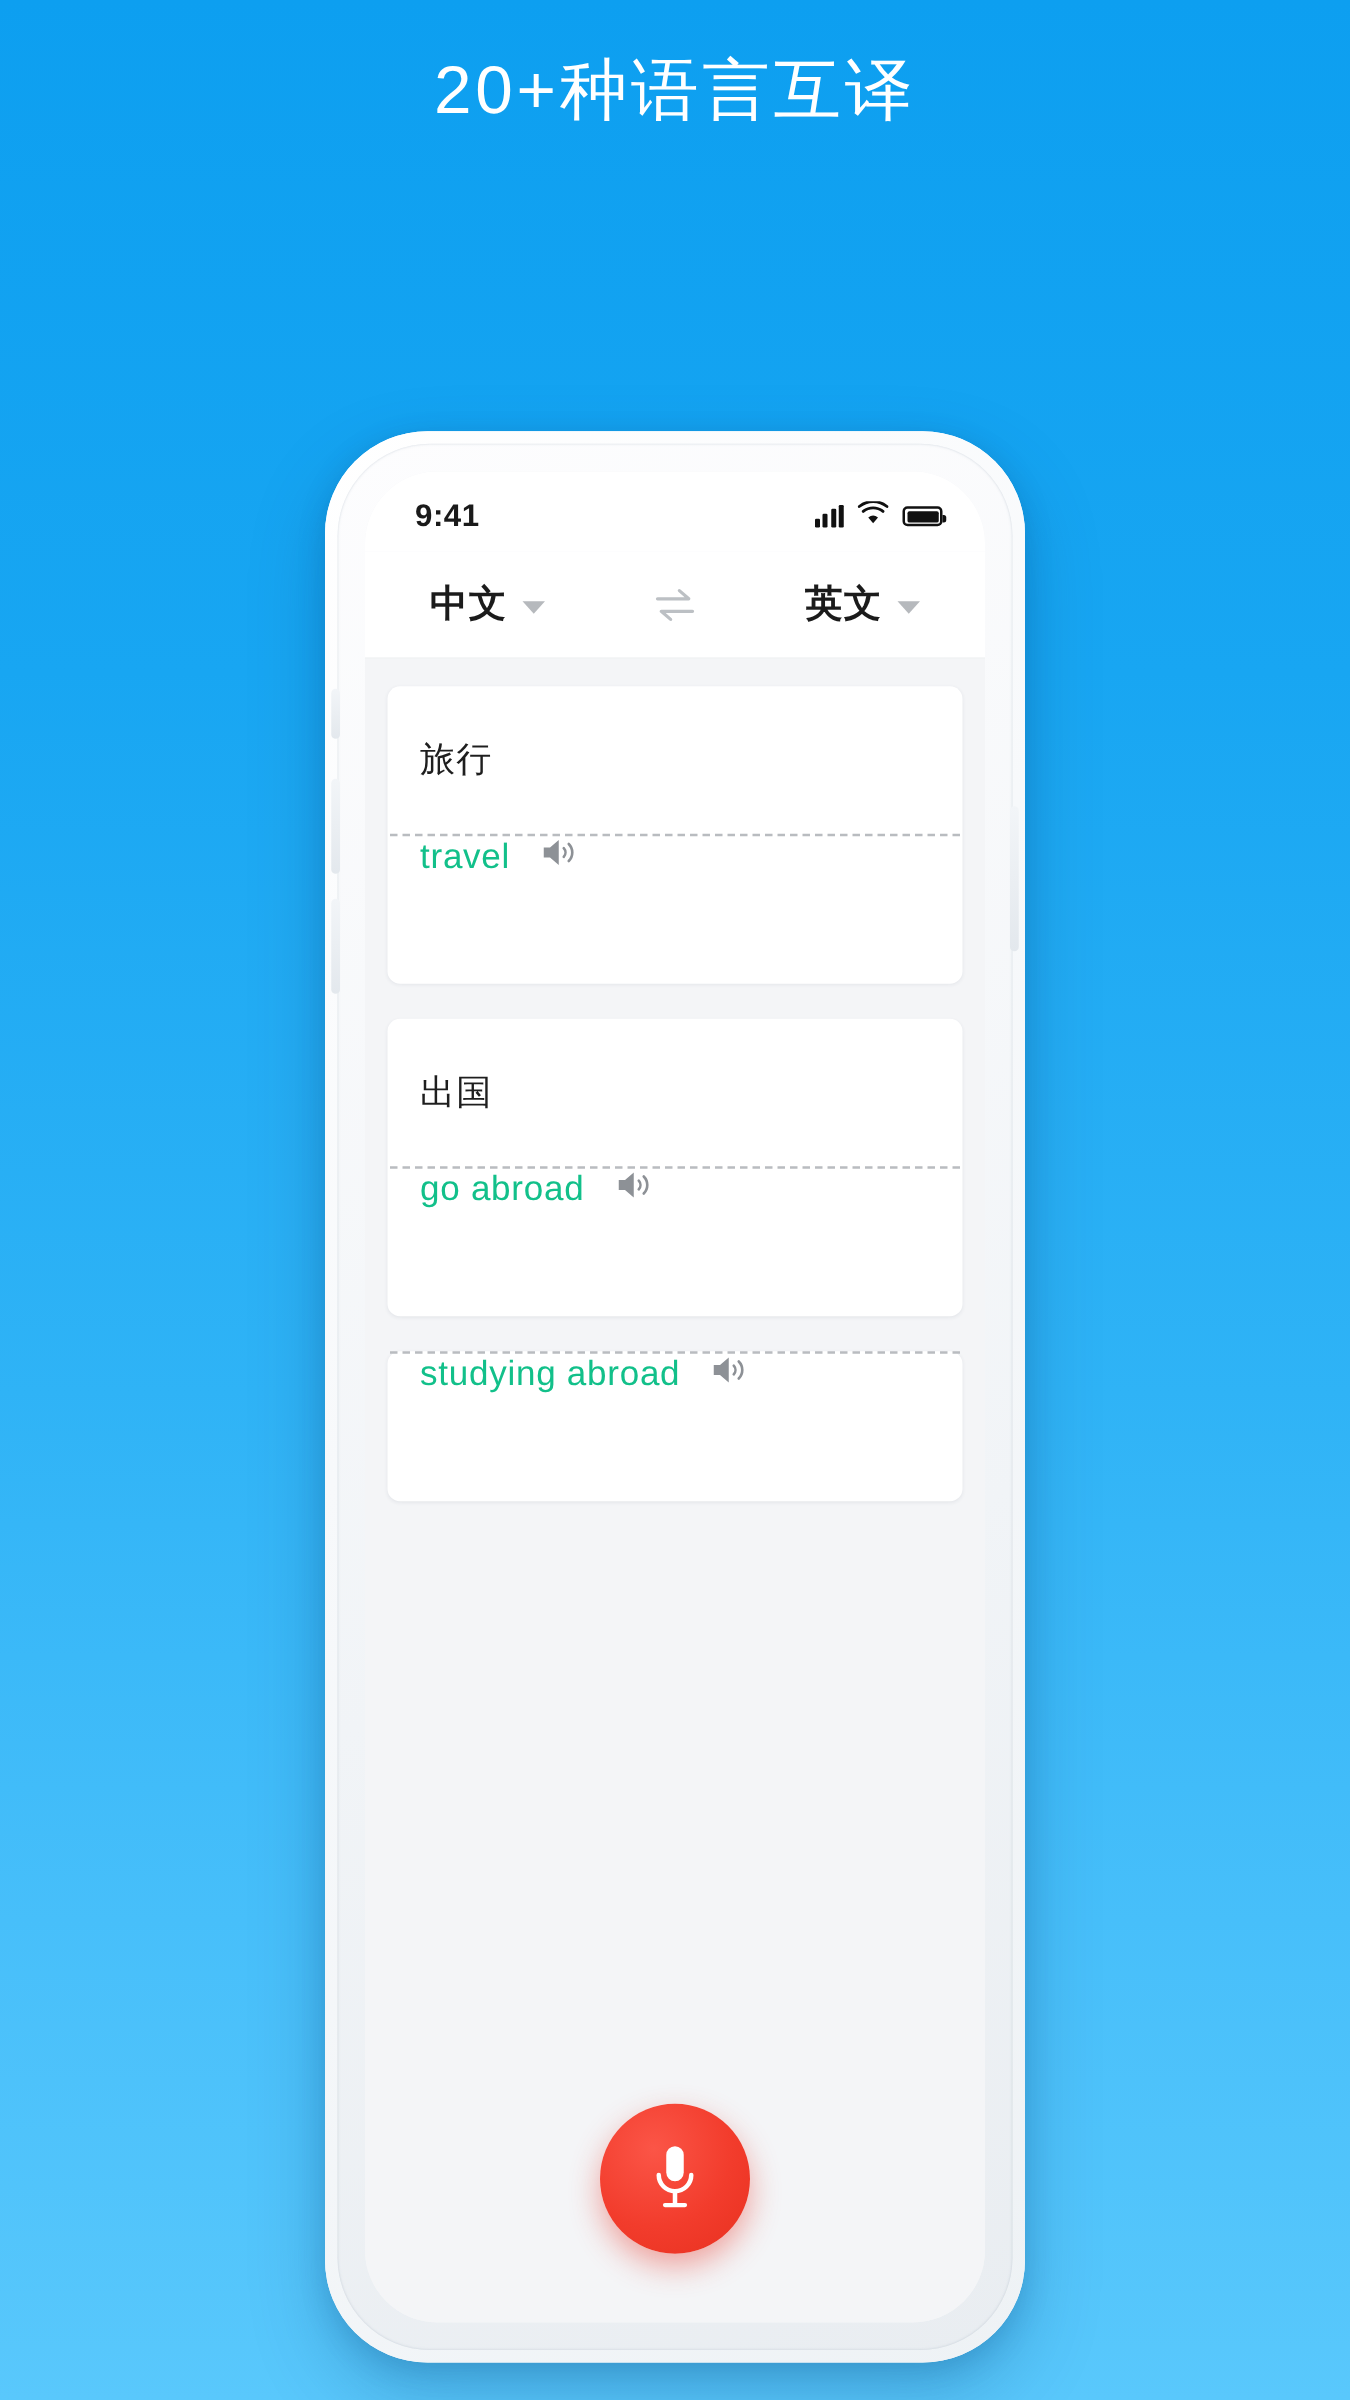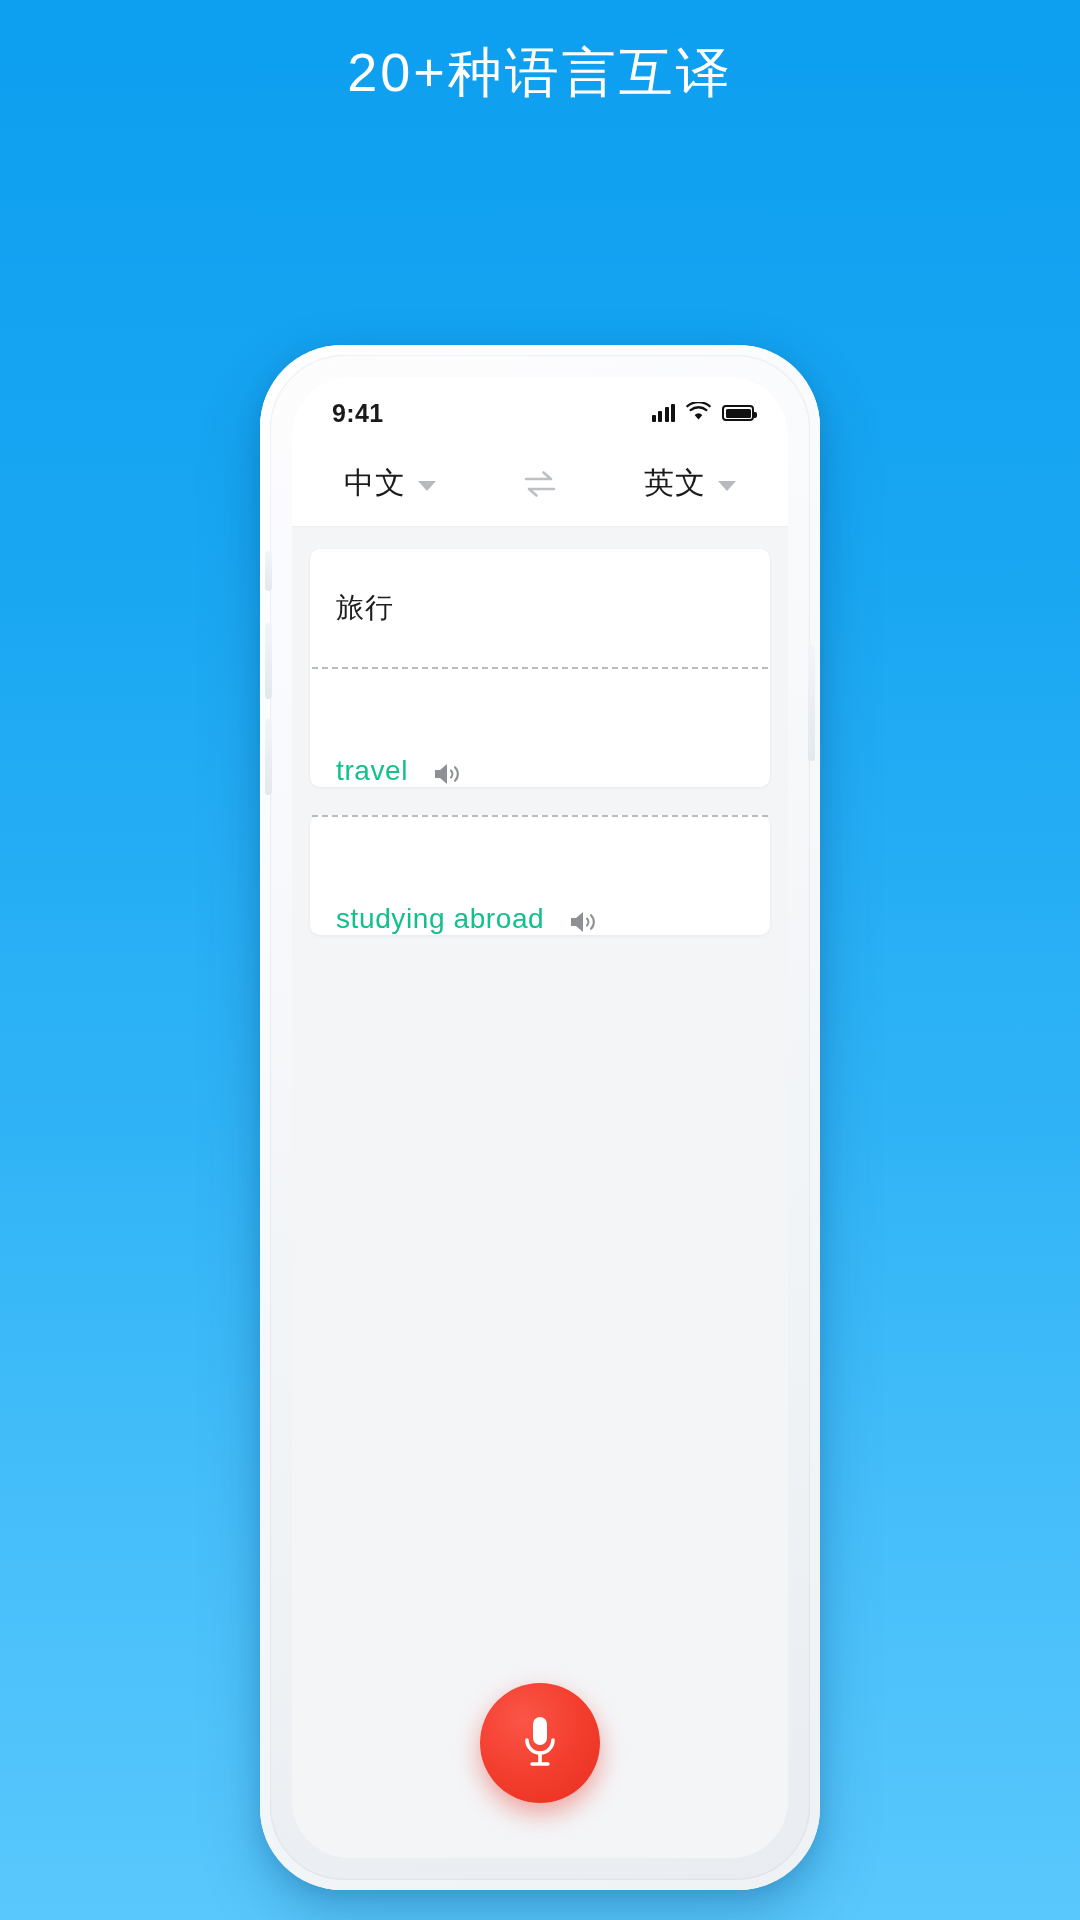--- a/index.html
+++ b/index.html
@@ -168,20 +168,21 @@
   
   .langbar {
     height: 86px;
     background: #ffffff;
     display: flex;
     align-items: center;
     justify-content: space-between;
     padding: 0 52px;
     border-bottom: 1px solid #eceef0;
     flex: 0 0 auto;
+    font-weight: bold;
   }
   .lang-item {
     display: flex;
     align-items: center;
     gap: 12px;
     cursor: pointer;
   }
   .lang-label {
     font-size: 30px;
     color: #1b1b1b;
@@ -220,21 +221,21 @@
     letter-spacing: 1px;
   }
   .divider {
     height: 0;
     border-top: 2px dashed #b9bcc0;
     margin: 0 2px;
   }
   .card-dst {
     height: 118px;
     display: flex;
-    align-items: flex-end;
+    align-items: flex-start;
     padding: 0 26px;
     gap: 24px;
   }
   .dst-text {
     font-size: 28px;
     color: #12c08a;
     letter-spacing: 0.6px;
   }
   .speaker-icon { width: 30px; height: 26px; flex: 0 0 auto; cursor: pointer; }
 
@@ -330,20 +331,34 @@
               <span class="speaker-icon">
                 <svg width="30" height="26" viewBox="0 0 30 26">
                   <path d="M3 9 H8 L15 3 V23 L8 17 H3 Z" fill="#8d9196"></path>
                   <path d="M19 9.5 a5.2 5.2 0 0 1 0 7" stroke="#8d9196" stroke-width="2.1" fill="none" stroke-linecap="round"></path>
                   <path d="M23 6.2 a9.6 9.6 0 0 1 0 13.6" stroke="#8d9196" stroke-width="2.1" fill="none" stroke-linecap="round"></path>
                 </svg>
               </span>
             </div>
           </div>
 
+          <div class="card">
+            <div class="card-src">出国</div>
+            <div class="divider"></div>
+            <div class="card-dst">
+              <span class="dst-text">go abroad</span>
+              <span class="speaker-icon">
+                <svg width="30" height="26" viewBox="0 0 30 26">
+                  <path d="M3 9 H8 L15 3 V23 L8 17 H3 Z" fill="#8d9196"></path>
+                  <path d="M19 9.5 a5.2 5.2 0 0 1 0 7" stroke="#8d9196" stroke-width="2.1" fill="none" stroke-linecap="round"></path>
+                  <path d="M23 6.2 a9.6 9.6 0 0 1 0 13.6" stroke="#8d9196" stroke-width="2.1" fill="none" stroke-linecap="round"></path>
+                </svg>
+              </span>
+            </div>
+          </div>
 
           <div class="card">
             <div class="divider"></div>
             <div class="card-dst">
               <span class="dst-text">studying abroad</span>
               <span class="speaker-icon">
                 <svg width="30" height="26" viewBox="0 0 30 26">
                   <path d="M3 9 H8 L15 3 V23 L8 17 H3 Z" fill="#8d9196"></path>
                   <path d="M19 9.5 a5.2 5.2 0 0 1 0 7" stroke="#8d9196" stroke-width="2.1" fill="none" stroke-linecap="round"></path>
                   <path d="M23 6.2 a9.6 9.6 0 0 1 0 13.6" stroke="#8d9196" stroke-width="2.1" fill="none" stroke-linecap="round"></path>

